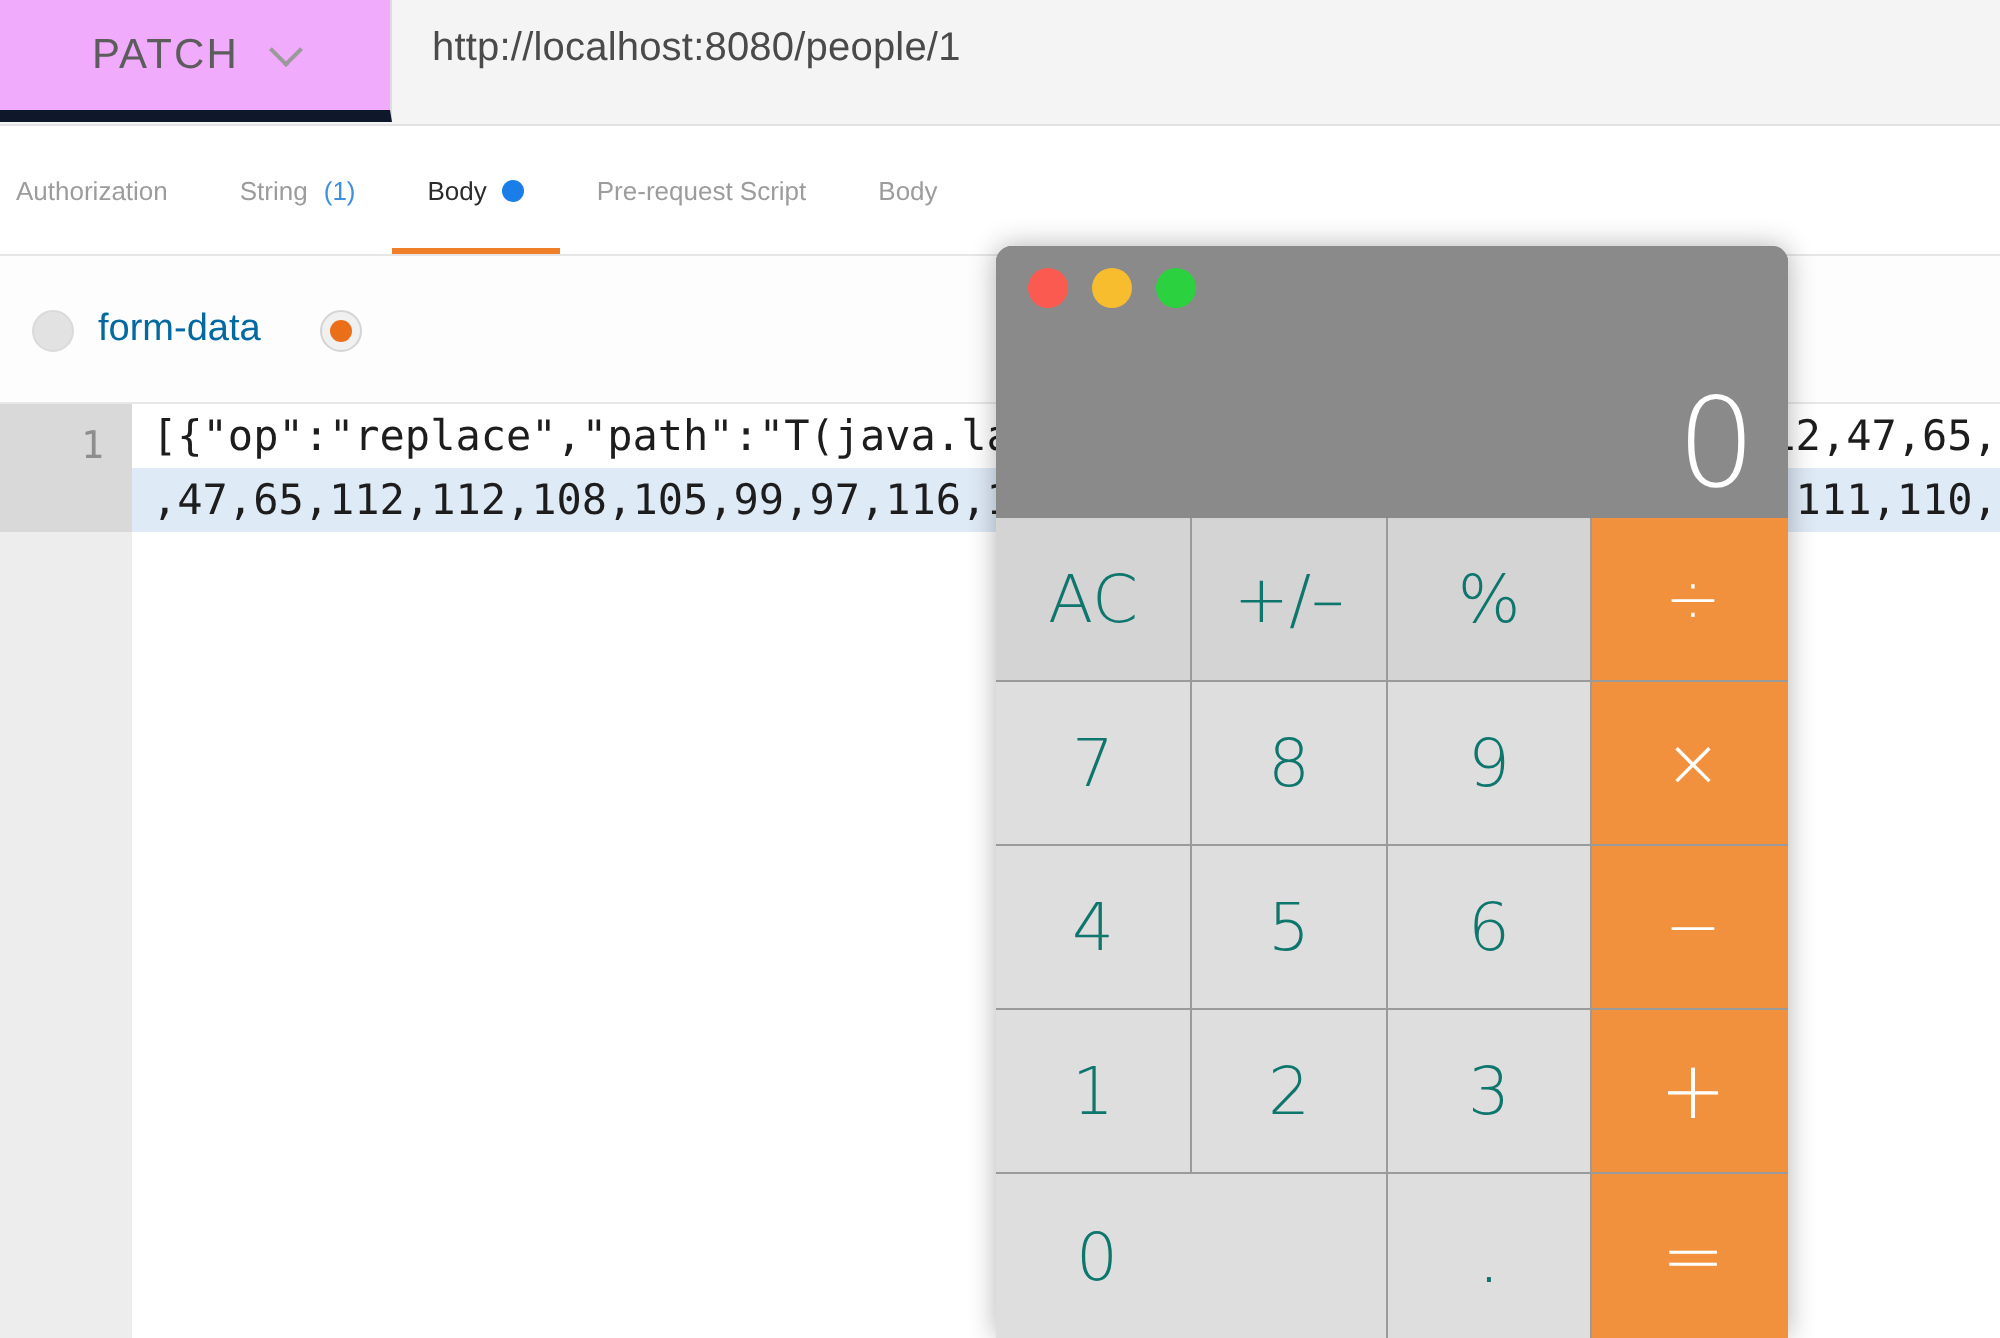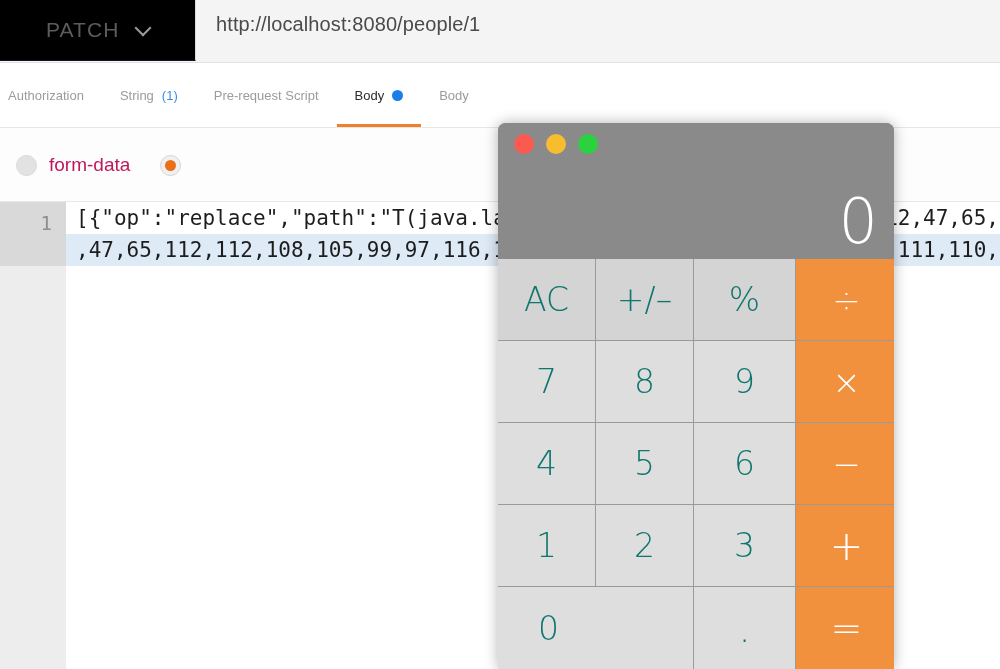--- a/index.html
+++ b/index.html
@@ -27,23 +27,23 @@
     width: 1000px; height: 63px;
     background: #f4f4f4;
     border-bottom: 1px solid #e3e3e3;
     box-sizing: border-box;
     display: flex;
     align-items: stretch;
   }
   .method-select {
     width: 196px;
     height: 61px;
-    background: #000000;
+    background: #f0abfc;
     border-right: 1px solid #dddddd;
-    border-bottom: 1px solid #0f172a;
+    border-bottom: 6px solid #0f172a;
     box-sizing: border-box;
     display: flex;
     align-items: center;
     padding-left: 46px;
     gap: 16px;
     cursor: pointer;
   }
   .method-label {
     font-size: 21px;
     letter-spacing: 1.1px;
@@ -158,21 +158,21 @@
   .radio.selected::after {
     content: "";
     position: absolute;
     left: 4px; top: 4px;
     width: 11px; height: 11px;
     border-radius: 50%;
     background: #ea6f18;
   }
   .radio-label {
     font-size: 19px;
-    color: #be185d;
+    color: #0369a1;
   }
   .radio-rule {
     position: absolute;
     left: 0; top: 201px;
     width: 1000px; height: 1px;
     background: #e8e8e8;
   }
 
   
   .editor {
@@ -328,27 +328,27 @@
   </div>
 
   <div class="tabs">
     <div class="tab">
       <span>Authorization</span>
     </div>
     <div class="tab">
       <span>String</span>
       <span class="badge-count">(1)</span>
     </div>
-    <div class="tab">
-      <span>Pre-request Script</span>
-    </div>
     <div class="tab active">
       <span>Body</span>
       <span class="dot-blue"></span>
       <span class="underline"></span>
+    </div>
+    <div class="tab">
+      <span>Pre-request Script</span>
     </div>
     <div class="tab">
       <span>Body</span>
     </div>
   </div>
   <div class="tabs-rule"></div>
 
   <div class="radio-row">
     <div class="radio-item">
       <span class="radio"></span>

